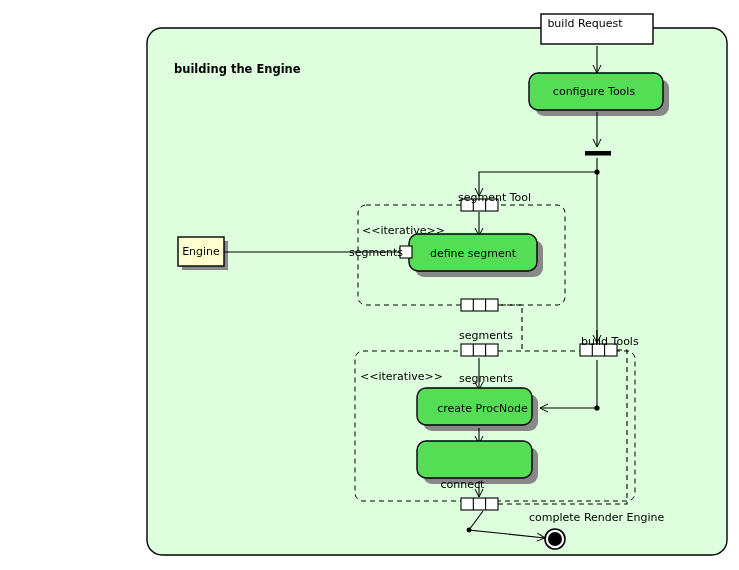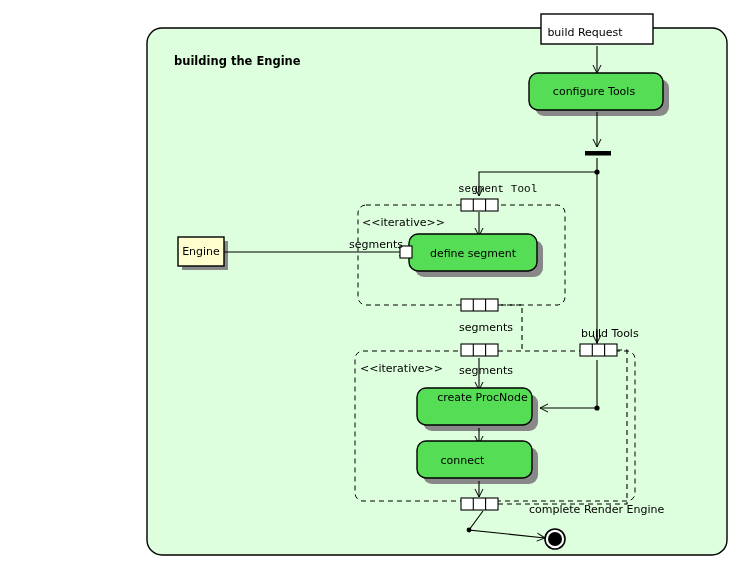--- a/index.html
+++ b/index.html
@@ -27,20 +27,21 @@
     width: 739px;
     height: 570px;
   }
   .lbl {
     position: absolute;
     font-family: "DejaVu Sans", sans-serif;
     font-size: 11px;
     color: #000000;
     white-space: nowrap;
     line-height: 1;
+    margin-top: 8px;
   }
   .lbl-bold {
     font-weight: bold;
     font-size: 11.5px;
   }
   .node-text {
     position: absolute;
     font-family: "DejaVu Sans", sans-serif;
     font-size: 11px;
     color: #000000;
@@ -172,37 +173,37 @@
 
     <g>
       <circle cx="555" cy="539" r="10" fill="#FFFFFF" stroke="#000000" stroke-width="1.6"></circle>
       <circle cx="555" cy="539" r="7" fill="#000000" stroke="none"></circle>
     </g>
 
   </svg>
 
   <div class="lbl lbl-bold" style="left:174px; top:56px;">building the Engine</div>
 
-  <div class="node-text" style="left:541px; top:27px; width:88px;">build Request</div>
+  <div class="node-text" style="left:541px; top:18px; width:88px;">build Request</div>
 
   <div class="node-text" style="left:529px; top:86px; width:130px;">configure Tools</div>
 
   <div class="node-text" style="left:409px; top:248px; width:128px;text-align:center;">define segment</div>
 
-  <div class="node-text" style="left:417px; top:392px; width:131px;">create ProcNode</div>
-
-  <div class="node-text" style="left:417px; top:455px; width:91px;">connect</div>
+  <div class="node-text" style="left:417px; top:403px; width:131px;">create ProcNode</div>
+
+  <div class="node-text" style="left:417px; top:479px; width:91px;">connect</div>
 
   <div class="node-text" style="left:178px; top:246px; width:46px;">Engine</div>
 
   <div class="lbl" style="left:362px; top:217px;">&lt;&lt;iterative&gt;&gt;</div>
 
   <div class="lbl" style="left:360px; top:363px;">&lt;&lt;iterative&gt;&gt;</div>
 
-  <div class="lbl" style="left:458px; top:184px;font-family:Liberation Mono, monospace;">segment Tool</div>
+  <div class="lbl" style="left:458px; top:184px;">segment Tool</div>
 
   <div class="lbl" style="left:459px; top:322px;">segments</div>
 
   <div class="lbl" style="left:459px; top:365px;">segments</div>
 
   <div class="lbl" style="left:581px; top:328px;">build Tools</div>
 
   <div class="lbl" style="left:349px; top:239px;">segments</div>
 
   <div class="lbl" style="left:497px; top:504px;padding-left:32px;">complete Render Engine</div>

